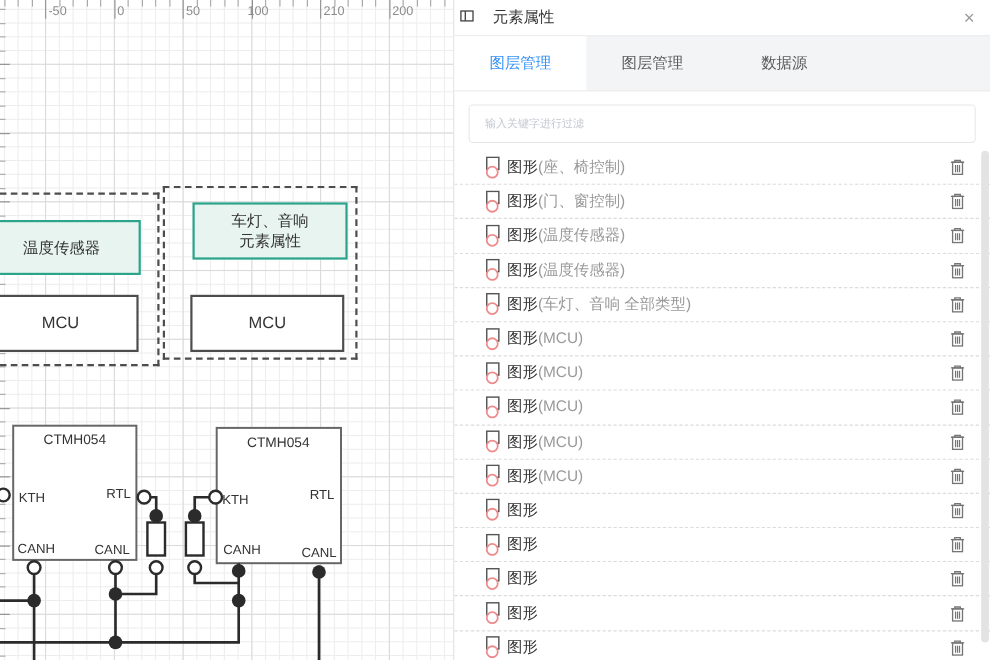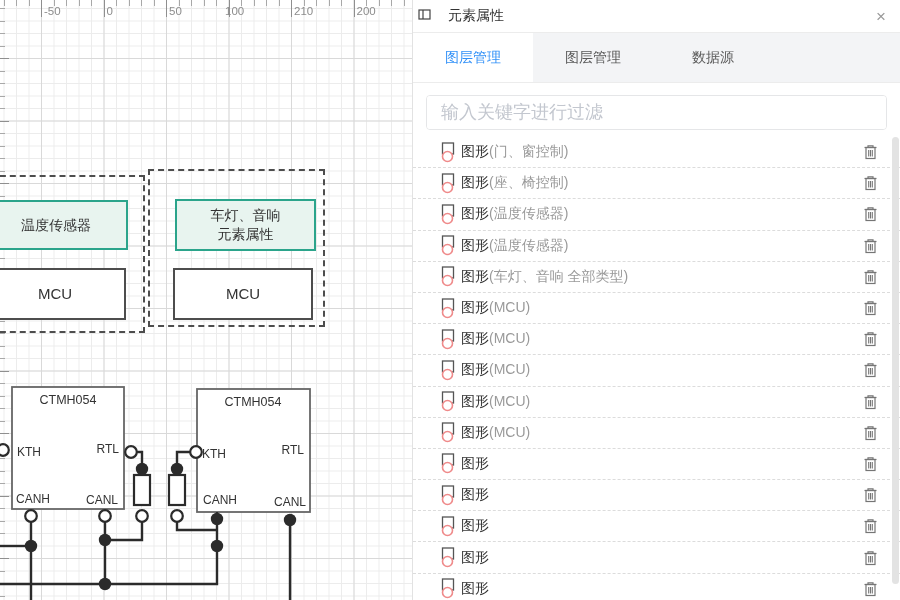--- a/index.html
+++ b/index.html
@@ -48,21 +48,21 @@
   .tab { width:120px; display:flex; align-items:center; justify-content:center;
     font-size:14px; color:#5a5a5a; cursor:pointer; }
   .tab.active { background:#fff; color:#3291f8; }
 
   .filter-row { padding:12px 14px 0 13px; }
   .filter-group { display:flex; height:35px; border:1px solid #e5e6e8; border-radius:4px;
     overflow:hidden; width:461px; }
   .type-select { width:126px; background:#f7f8fa; border-right:1px solid #e5e6e8;
     display:flex; align-items:center; justify-content:space-between;
     padding:0 12px 0 18px; font-size:13.5px; color:#5f6269; cursor:pointer; }
-  .keyword-input { flex:1; border:none; outline:none; padding:0 14px; font-size:18px;
+  .keyword-input { flex:1; border:none; outline:none; padding:0 14px; font-size:10px;
     color:#ef4444; font-family:"Liberation Sans","DejaVu Sans",sans-serif; }
   .keyword-input::placeholder { color:#c3c7cf; }
 
   .layer-list { margin-top:7px; height:468px; overflow:hidden; }
   .layer-row { height:31.2px; display:flex; align-items:center;
     padding:0 22px 0 26px; border-bottom:1px dashed #dcdcdc; cursor:pointer; }
   .layer-icon { width:20px; height:21px; flex:0 0 20px; margin-right:2px; }
   .layer-text { font-size:14px; color:#333; white-space:nowrap; }
   .layer-text .detail { color:#9a9a9a; }
   .trash { margin-left:auto; width:15px; height:16px; color:#757575; cursor:pointer; }
@@ -170,21 +170,21 @@
 
     <div class="dashed-box" style="left:-20px; top:175px; width:165px; height:158px;"></div>
     <div class="dashed-box" style="left:148px; top:169px; width:177px; height:158px;"></div>
 
     <div class="node sensor" style="left:-16px; top:200px; width:144px; height:50px;">
       <span>温度传感器</span>
     </div>
     <div class="node mcu" style="left:-16px; top:268px; width:142px; height:52px;">
       <span>MCU</span>
     </div>
-    <div class="node sensor" style="left:175px; top:199px; width:141px; height:52px;">
+    <div class="node sensor" style="left:175px; top:184px; width:141px; height:52px;">
       <span>
         <span>车灯、音响</span><br>
         <span>元素属性</span>
       </span>
     </div>
     <div class="node mcu" style="left:173px; top:268px; width:140px; height:52px;">
       <span>MCU</span>
     </div>
 
     <svg class="wires" width="412" height="600" viewBox="0 0 412 600">
@@ -273,56 +273,56 @@
       </div>
     </div>
 
     <div class="layer-list" id="layer-list">
   <div class="layer-row">
     <svg class="layer-icon" viewBox="0 0 20 21">
       <rect x="3.5" y="1" width="11" height="11" fill="#fff" stroke="#555" stroke-width="1.3"></rect>
       <circle cx="8.5" cy="14.5" r="5" fill="#fff" stroke="#ef8a8a" stroke-width="1.6"></circle>
     </svg>
     <span class="layer-text">
+      <span class="label">图形</span><span class="detail">(座、椅控制)</span>
+    </span>
+    <svg class="trash" viewBox="0 0 15 16">
+      <path d="M1.5 3.5 H13.5" stroke="currentColor" stroke-width="1.2" fill="none"></path>
+      <path d="M5 3.5 V1.8 H10 V3.5" stroke="currentColor" stroke-width="1.2" fill="none"></path>
+      <rect x="3" y="3.5" width="9" height="11" fill="none" stroke="currentColor" stroke-width="1.2"></rect>
+      <line x1="5.7" y1="6" x2="5.7" y2="12.5" stroke="currentColor" stroke-width="1.1"></line>
+      <line x1="7.5" y1="6" x2="7.5" y2="12.5" stroke="currentColor" stroke-width="1.1"></line>
+      <line x1="9.3" y1="6" x2="9.3" y2="12.5" stroke="currentColor" stroke-width="1.1"></line>
+    </svg>
+  </div>
+
+  <div class="layer-row">
+    <svg class="layer-icon" viewBox="0 0 20 21">
+      <rect x="3.5" y="1" width="11" height="11" fill="#fff" stroke="#555" stroke-width="1.3"></rect>
+      <circle cx="8.5" cy="14.5" r="5" fill="#fff" stroke="#ef8a8a" stroke-width="1.6"></circle>
+    </svg>
+    <span class="layer-text">
       <span class="label">图形</span><span class="detail">(门、窗控制)</span>
     </span>
     <svg class="trash" viewBox="0 0 15 16">
       <path d="M1.5 3.5 H13.5" stroke="currentColor" stroke-width="1.2" fill="none"></path>
       <path d="M5 3.5 V1.8 H10 V3.5" stroke="currentColor" stroke-width="1.2" fill="none"></path>
       <rect x="3" y="3.5" width="9" height="11" fill="none" stroke="currentColor" stroke-width="1.2"></rect>
       <line x1="5.7" y1="6" x2="5.7" y2="12.5" stroke="currentColor" stroke-width="1.1"></line>
       <line x1="7.5" y1="6" x2="7.5" y2="12.5" stroke="currentColor" stroke-width="1.1"></line>
       <line x1="9.3" y1="6" x2="9.3" y2="12.5" stroke="currentColor" stroke-width="1.1"></line>
     </svg>
   </div>
 
   <div class="layer-row">
     <svg class="layer-icon" viewBox="0 0 20 21">
       <rect x="3.5" y="1" width="11" height="11" fill="#fff" stroke="#555" stroke-width="1.3"></rect>
       <circle cx="8.5" cy="14.5" r="5" fill="#fff" stroke="#ef8a8a" stroke-width="1.6"></circle>
     </svg>
     <span class="layer-text">
-      <span class="label">图形</span><span class="detail">(座、椅控制)</span>
-    </span>
-    <svg class="trash" viewBox="0 0 15 16">
-      <path d="M1.5 3.5 H13.5" stroke="currentColor" stroke-width="1.2" fill="none"></path>
-      <path d="M5 3.5 V1.8 H10 V3.5" stroke="currentColor" stroke-width="1.2" fill="none"></path>
-      <rect x="3" y="3.5" width="9" height="11" fill="none" stroke="currentColor" stroke-width="1.2"></rect>
-      <line x1="5.7" y1="6" x2="5.7" y2="12.5" stroke="currentColor" stroke-width="1.1"></line>
-      <line x1="7.5" y1="6" x2="7.5" y2="12.5" stroke="currentColor" stroke-width="1.1"></line>
-      <line x1="9.3" y1="6" x2="9.3" y2="12.5" stroke="currentColor" stroke-width="1.1"></line>
-    </svg>
-  </div>
-
-  <div class="layer-row">
-    <svg class="layer-icon" viewBox="0 0 20 21">
-      <rect x="3.5" y="1" width="11" height="11" fill="#fff" stroke="#555" stroke-width="1.3"></rect>
-      <circle cx="8.5" cy="14.5" r="5" fill="#fff" stroke="#ef8a8a" stroke-width="1.6"></circle>
-    </svg>
-    <span class="layer-text">
       <span class="label">图形</span><span class="detail">(温度传感器)</span>
     </span>
     <svg class="trash" viewBox="0 0 15 16">
       <path d="M1.5 3.5 H13.5" stroke="currentColor" stroke-width="1.2" fill="none"></path>
       <path d="M5 3.5 V1.8 H10 V3.5" stroke="currentColor" stroke-width="1.2" fill="none"></path>
       <rect x="3" y="3.5" width="9" height="11" fill="none" stroke="currentColor" stroke-width="1.2"></rect>
       <line x1="5.7" y1="6" x2="5.7" y2="12.5" stroke="currentColor" stroke-width="1.1"></line>
       <line x1="7.5" y1="6" x2="7.5" y2="12.5" stroke="currentColor" stroke-width="1.1"></line>
       <line x1="9.3" y1="6" x2="9.3" y2="12.5" stroke="currentColor" stroke-width="1.1"></line>
     </svg>

